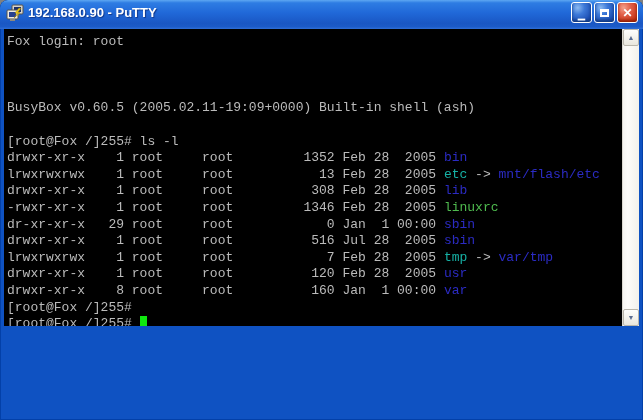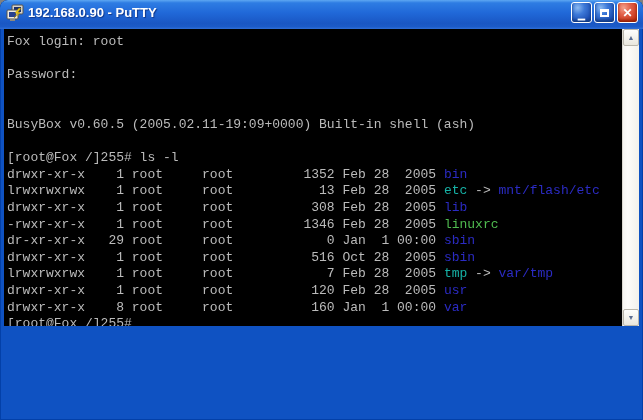--- a/index.html
+++ b/index.html
@@ -146,32 +146,31 @@
           <span class="glyph-close">✕</span>
         </button>
     </span>
   </div>
 
   <div class="window-body">
     <div class="terminal">
       <div>
           <div class="term-line"><span class="c-default">Fox login: root</span></div>
           <div class="term-line">&nbsp;</div>
-          <div class="term-line"><span class="c-default">Password:</span></div>
           <div class="term-line">&nbsp;</div>
           <div class="term-line">&nbsp;</div>
           <div class="term-line"><span class="c-default">BusyBox v0.60.5 (2005.02.11-19:09+0000) Built-in shell (ash)</span></div>
           <div class="term-line">&nbsp;</div>
           <div class="term-line"><span class="c-default">[root@Fox /]255# ls -l</span></div>
           <div class="term-line"><span class="c-default">drwxr-xr-x    1 root     root         1352 Feb 28  2005 </span><span class="c-dir">bin</span></div>
           <div class="term-line"><span class="c-default">lrwxrwxrwx    1 root     root           13 Feb 28  2005 </span><span class="c-symlink">etc</span><span class="c-default"> -&gt; </span><span class="c-dir">mnt/flash/etc</span></div>
           <div class="term-line"><span class="c-default">drwxr-xr-x    1 root     root          308 Feb 28  2005 </span><span class="c-dir">lib</span></div>
           <div class="term-line"><span class="c-default">-rwxr-xr-x    1 root     root         1346 Feb 28  2005 </span><span class="c-exec">linuxrc</span></div>
           <div class="term-line"><span class="c-default">dr-xr-xr-x   29 root     root            0 Jan  1 00:00 </span><span class="c-dir">sbin</span></div>
-          <div class="term-line"><span class="c-default">drwxr-xr-x    1 root     root          516 Oct 28  2005 </span><span class="c-dir">sbin</span></div>
+          <div class="term-line"><span class="c-default">drwxr-xr-x    1 root     root          516 Jul 28  2005 </span><span class="c-dir">sbin</span></div>
           <div class="term-line"><span class="c-default">lrwxrwxrwx    1 root     root            7 Feb 28  2005 </span><span class="c-symlink">tmp</span><span class="c-default"> -&gt; </span><span class="c-dir">var/tmp</span></div>
           <div class="term-line"><span class="c-default">drwxr-xr-x    1 root     root          120 Feb 28  2005 </span><span class="c-dir">usr</span></div>
           <div class="term-line"><span class="c-default">drwxr-xr-x    8 root     root          160 Jan  1 00:00 </span><span class="c-dir">var</span></div>
           <div class="term-line"><span class="c-default">[root@Fox /]255#</span></div>
           <div class="term-line"><span class="c-default">[root@Fox /]255# </span><span class="c-cursor"> </span></div>
         </div>
     </div>
     <div class="scrollbar">
       <div class="sb-btn">
         <span>▲</span>

